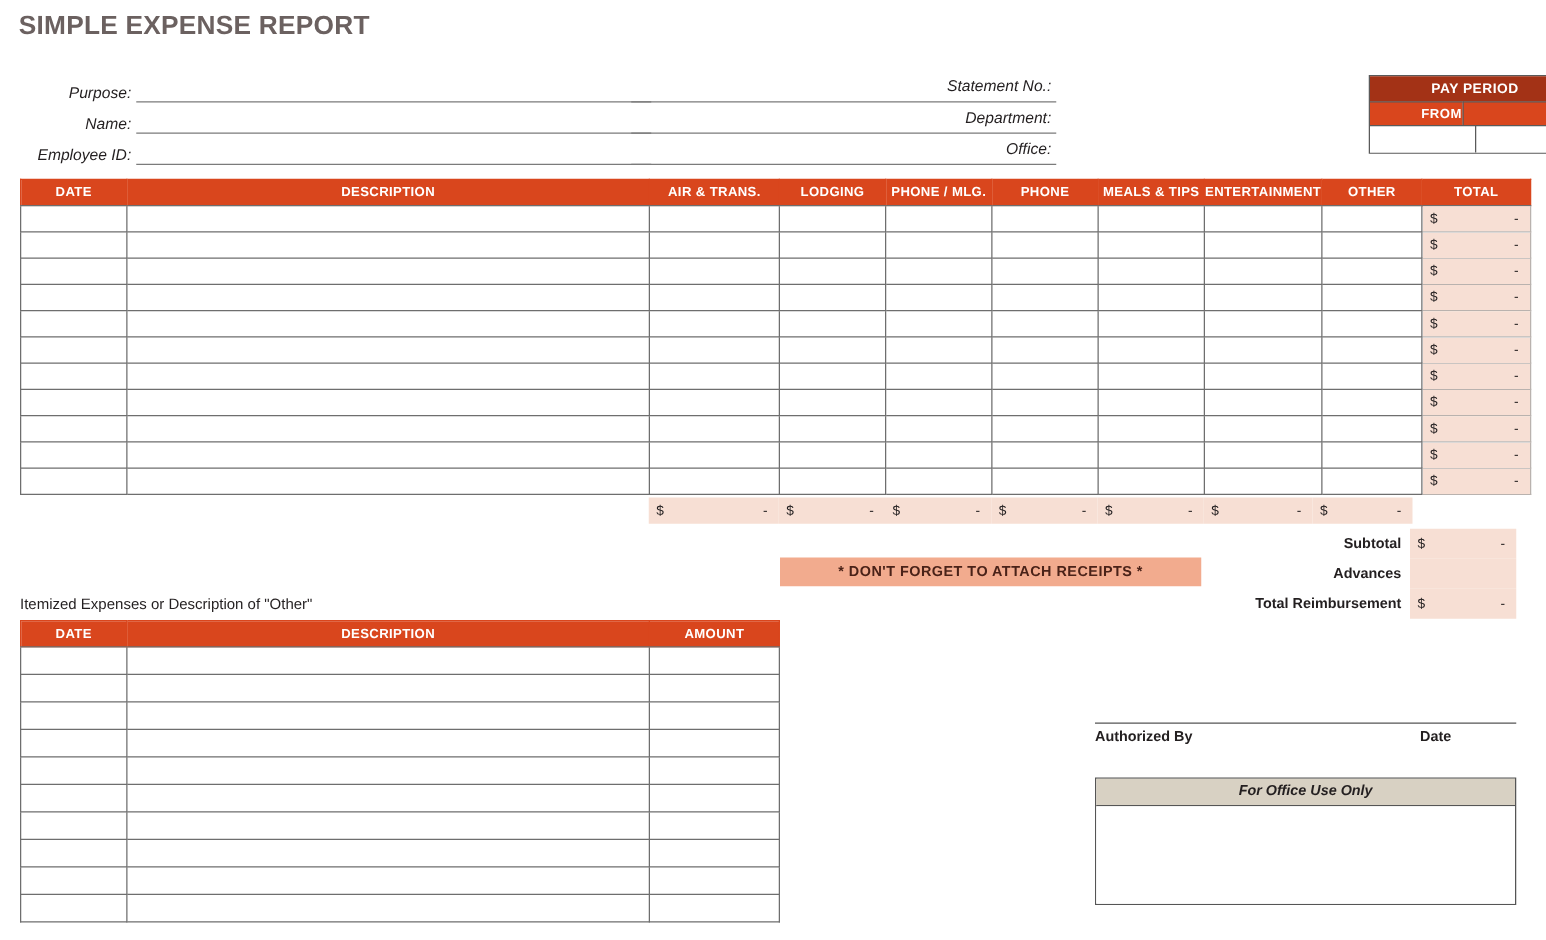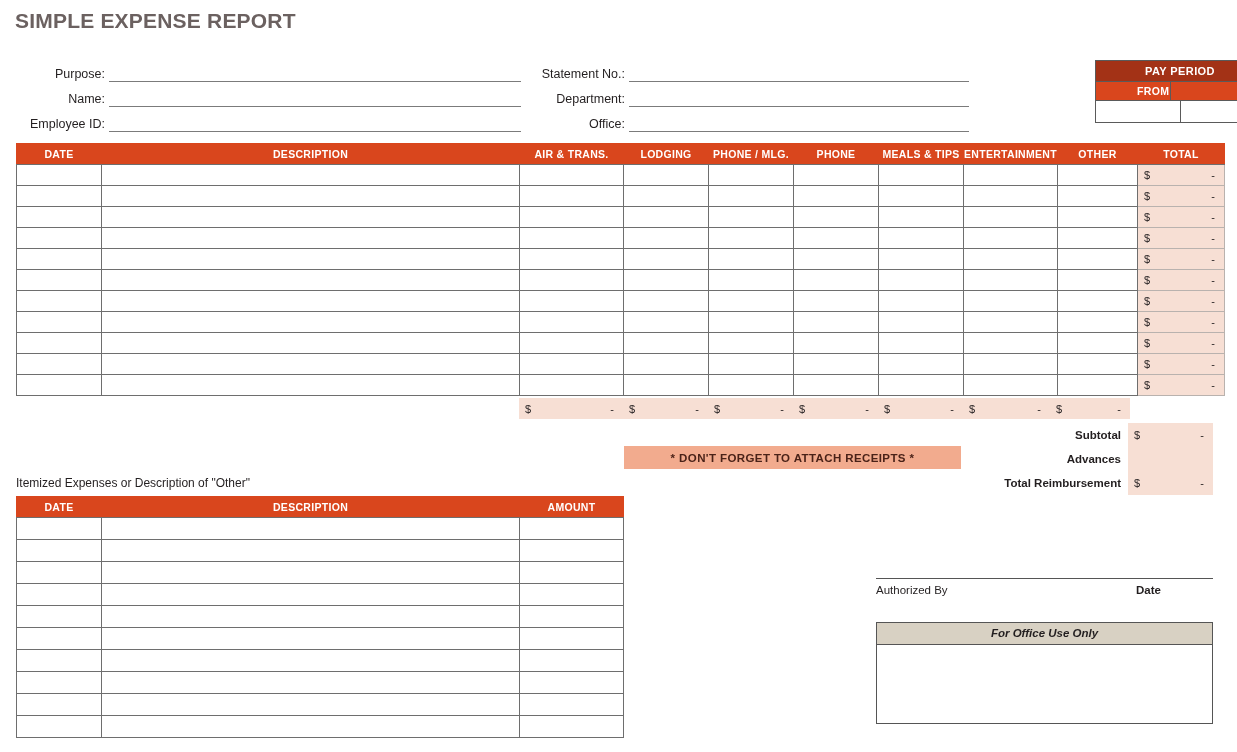--- a/index.html
+++ b/index.html
@@ -21,21 +21,21 @@
     position: absolute;
     left: 15px;
     top: 9px;
     font-size: 21px;
     font-weight: bold;
     letter-spacing: 0.2px;
     color: #6b6160;
   }
 
   
-  .field-block { position: absolute; }
+  .field-block { position: absolute; font-style: italic; }
   .field-row {
     position: relative;
     height: 20px;
     display: flex;
     align-items: flex-end;
   }
   .field-label {
     font-size: 12.5px;
     color: #231f20;
     text-align: right;
@@ -50,21 +50,21 @@
   }
 
   #left-fields  { left: 15px;  top: 62px; }
   #left-fields  .field-label { width: 90px; }
   #left-fields  .field-line  { width: 412px; }
   #left-fields  .field-row   { margin-bottom: 5px; }
 
   #right-fields { left: 505px; top: 62px; }
   #right-fields .field-label { width: 120px; }
   #right-fields .field-line  { width: 340px; }
-  #right-fields .field-row   { margin-bottom: 5px; }
+  #right-fields .field-row   { margin-bottom: 5px; flex-direction: column; }
 
   
   .pay-period {
     position: absolute;
     left: 1095px;
     top: 60px;
     width: 170px;
     border: 1px solid #5a5a5a;
     box-sizing: border-box;
   }
@@ -252,21 +252,21 @@
   .auth-line {
     border-top: 1px solid #555555;
     height: 0;
   }
   .auth-labels {
     display: flex;
     padding-top: 5px;
   }
   .auth-by {
     font-size: 11.5px;
-    font-weight: normal;
+    font-weight: bold;
     width: 260px;
   }
   .auth-date {
     font-size: 11.5px;
     font-weight: bold;
   }
 
   .office-box {
     position: absolute;
     left: 876px;

